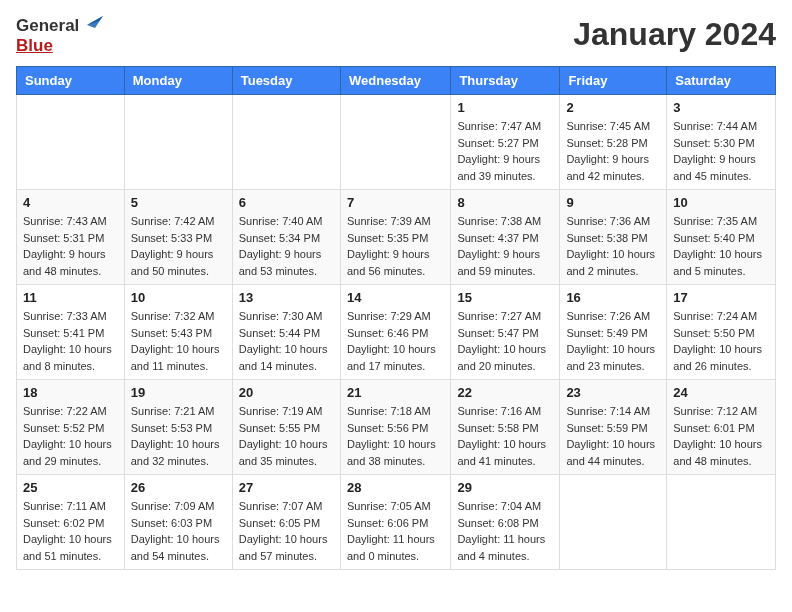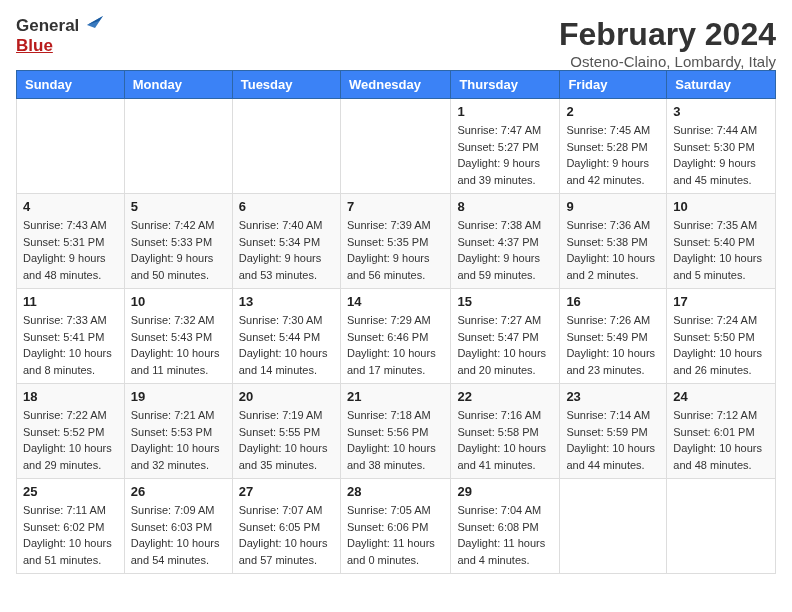--- a/index.html
+++ b/index.html
@@ -7,20 +7,21 @@
       font-family: Arial, sans-serif;
       background: #fff;
       width: 792px;
       min-height: 612px;
       padding: 16px;
     }
     .header-area {
       display: flex;
       justify-content: space-between;
       align-items: flex-start;
+      margin-bottom: 10px;
     }
     .logo {
       display: flex;
       flex-direction: column;
       align-items: flex-start;
     }
     .logo-row {
       display: flex;
       align-items: center;
     }
@@ -91,22 +92,21 @@
       <svg width="22" height="18" viewBox="0 0 22 18" style="margin-left:2px;margin-top:-2px;">
         <polygon points="6,9 22,0 14,12" fill="#3a7abf"></polygon>
         <polygon points="6,9 18,5 22,0" fill="#1a5a9f"></polygon>
       </svg>
     </div>
     <div>
       <span style="font-size:17px;font-weight:bold;color:#b91c1c;text-decoration:underline;">Blue</span>
     </div>
   </div>
   <div class="title-area">
-    <div class="main-title">February 2024</div>
-    <div class="subtitle">Osteno-Claino, Lombardy, Italy</div>
+    <div class="main-title">January 2024</div>
   </div>
 </div>
 
 <table class="calendar">
   <thead>
     <tr>
     <th>Sunday</th>
         <th>Monday</th>
         <th>Tuesday</th>
         <th>Wednesday</th>

